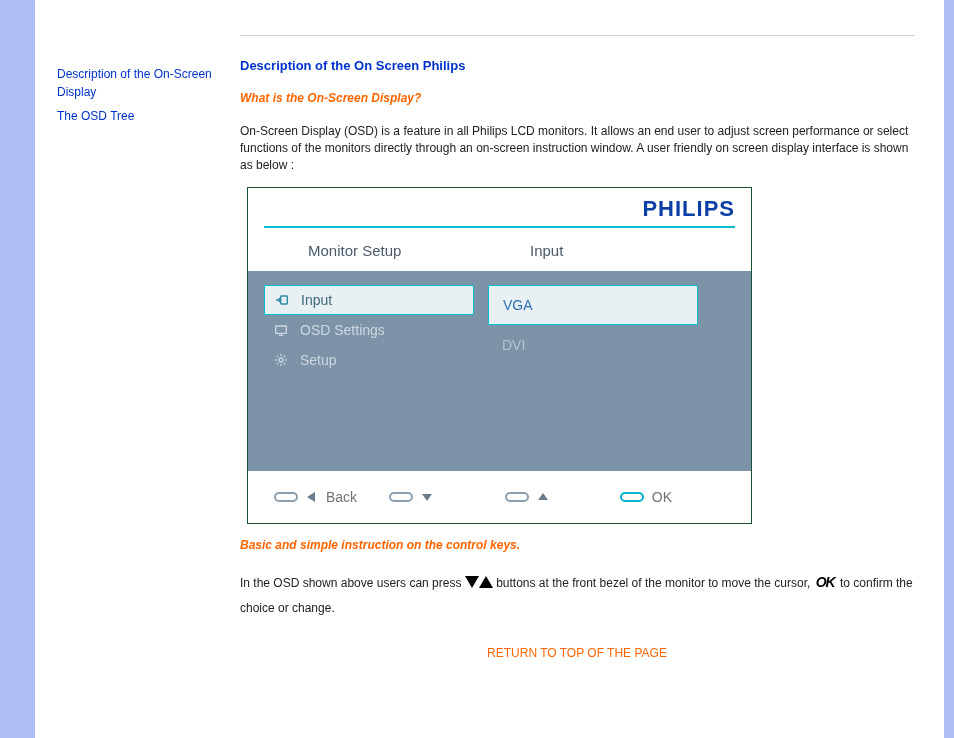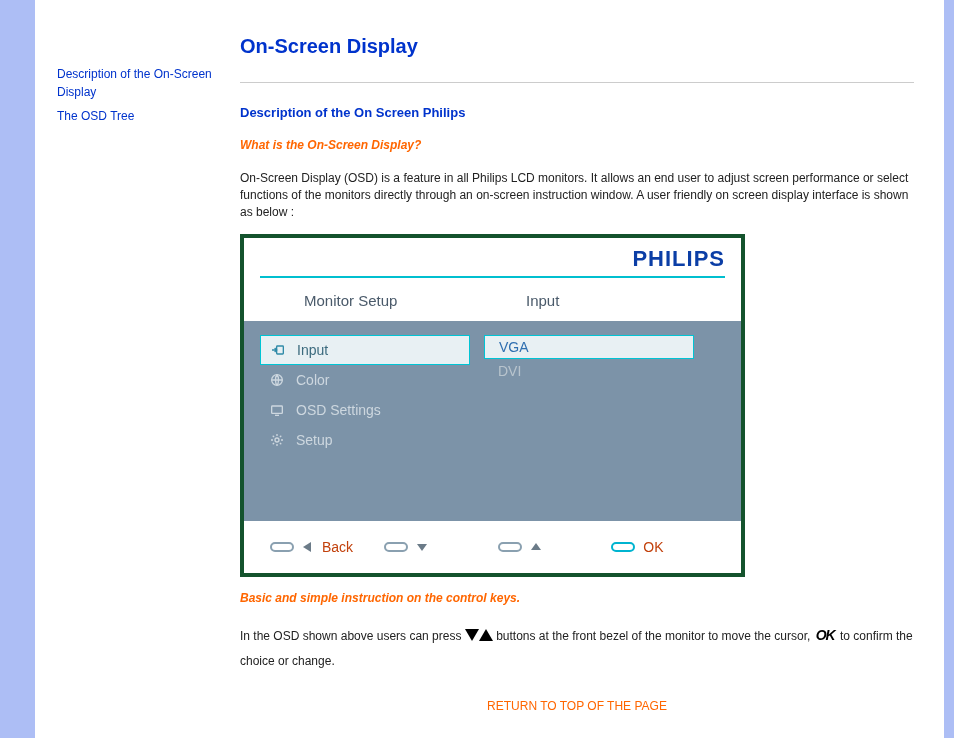--- a/index.html
+++ b/index.html
@@ -99,23 +99,24 @@
     text-align: center;
     display: block;
     margin-top: 26px;
     font-size: 12px;
     text-decoration: none;
   }
 
   
   .osd {
     width: 505px;
-    border: 4px solid #14532d;
+    border: 1px solid #14532d;
     background: #fff;
     margin-bottom: 6px;
+    margin-left: 7px;
   }
   .osd-top {
     padding: 8px 16px 2px 16px;
     text-align: right;
   }
   .brand {
     font-weight: 900;
     letter-spacing: 1px;
     font-size: 22px;
     color: #0b3ea6;
@@ -161,21 +162,21 @@
     color: #3b6a7d;
     border: 1px solid #00c4d4;
   }
   .menu-item .micon {
     width: 18px; height: 18px; display:inline-flex; align-items:center; justify-content:center;
     color: inherit;
   }
   .menu-item .micon svg { width:16px; height:16px; }
 
   .sub-item {
-    height: 24px;
+    height: 40px;
     display: flex;
     align-items: center;
     padding-left: 14px;
     font-size: 14px;
     color: #b8c4cd;
   }
   .sub-item.sel {
     background: #e8f0f3;
     color: #2f6fb0;
     border: 1px solid #00c4d4;
@@ -195,35 +196,34 @@
     justify-content: flex-start;
   }
   .pill {
     width: 24px; height: 10px;
     border: 2px solid #8aa0b0;
     border-radius: 5px;
     display:inline-block;
   }
   .pill.active { border-color: #00b4d0; }
   .nav-tri { display:inline-flex; }
-  .nav-label { color: #c2410c; }
+  .nav-label { color: #737373; }
 </style>
 </head>
 <body>
 
 <div class="page-wrap">
   <div class="outer-left-bar"></div>
 
   <nav class="sidebar">
     <a href="#">Description of the On-Screen Display</a>
     <a href="#">The OSD Tree</a>
   </nav>
 
   <main class="main">
-    <h1>On-Screen Display</h1>
     <hr class="divider">
 
     <div class="section-head">Description of the On Screen Philips</div>
     <div class="question">What is the On-Screen Display?</div>
     <p class="body-text">On-Screen Display (OSD) is a feature in all Philips LCD monitors. It allows an end user to adjust screen performance or select functions of the monitors directly through an on-screen instruction window. A user friendly on screen display interface is shown as below :</p>
 
     <div class="osd">
       <div class="osd-top">
         <span class="brand">PHILIPS</span>
       </div>
@@ -240,29 +240,20 @@
               <span class="micon">
                 <svg viewBox="0 0 24 24" fill="none" stroke="#2f8aa8" stroke-width="2">
                     <rect x="10" y="6" width="10" height="12" rx="1"></rect>
                     <path d="M3 12h7M7 9l3 3-3 3"></path>
                   </svg>
               </span>
               <span>Input</span>
             </div>
 
 
-            <div class="menu-item">
-              <span class="micon">
-                <svg viewBox="0 0 24 24" fill="none" stroke="#cdd7df" stroke-width="2">
-                    <circle cx="12" cy="12" r="8"></circle>
-                    <path d="M4 12h16M12 4c3 3 3 13 0 16M12 4c-3 3-3 13 0 16"></path>
-                  </svg>
-              </span>
-              <span>Color</span>
-            </div>
 
 
             <div class="menu-item">
               <span class="micon">
                 <svg viewBox="0 0 24 24" fill="none" stroke="#cdd7df" stroke-width="2">
                     <rect x="4" y="6" width="16" height="11" rx="1"></rect>
                     <path d="M9 20h6"></path>
                   </svg>
               </span>
               <span>OSD Settings</span>

